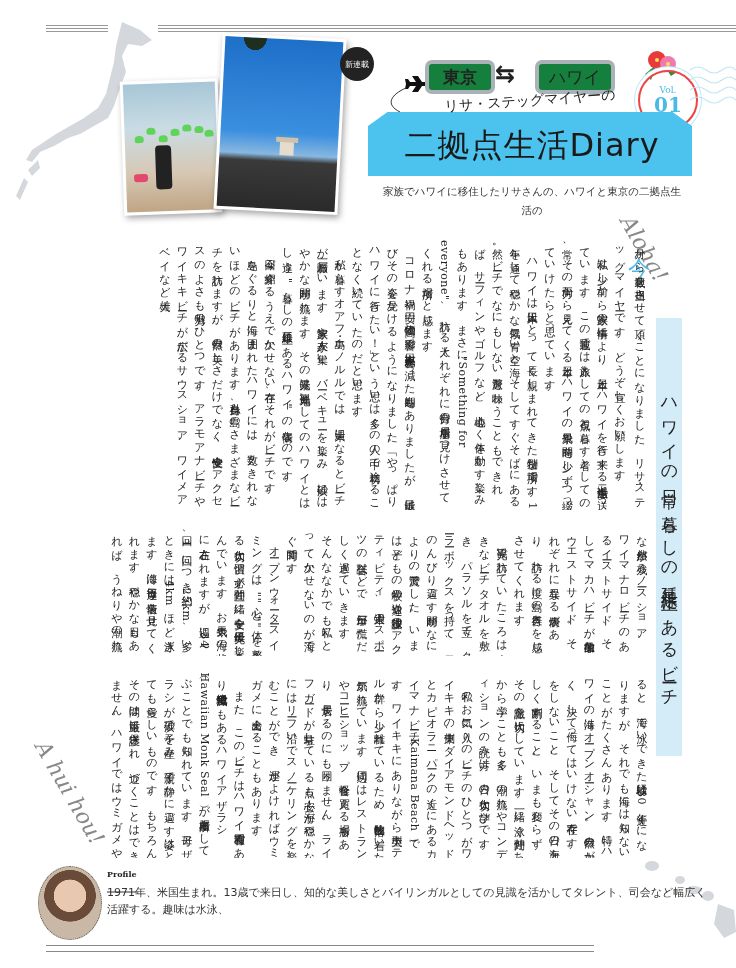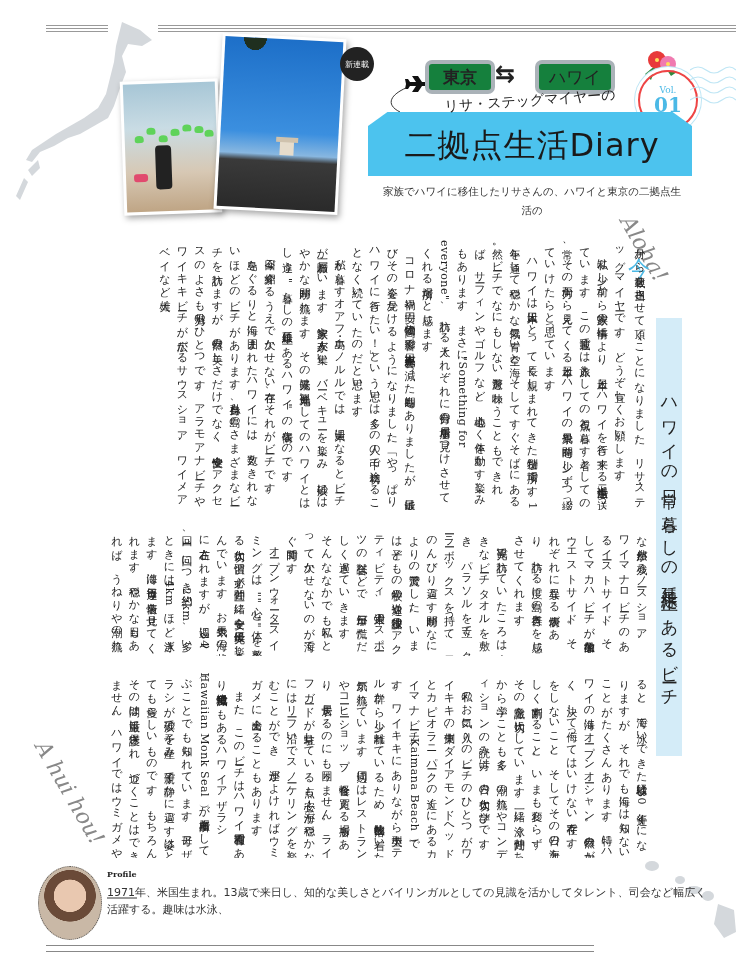--- a/index.html
+++ b/index.html
@@ -23,21 +23,21 @@
   .stamp .v{font-size:9px;line-height:9px;}
   .stamp .n{font-size:20px;font-weight:bold;line-height:20px;}
   .lead{position:absolute;left:382px;top:182px;width:300px;font-family:"DejaVu Sans",sans-serif;font-size:10.5px;line-height:19px;color:#333;text-align:center;}
   .vcol{position:absolute;writing-mode:vertical-rl;font-size:11px;line-height:17.5px;letter-spacing:.5px;color:#222;overflow:hidden;}
   .vcol p{margin:0;text-indent:1em;}
   .vcol p.noind{text-indent:0;}
   .dropcap{color:#4bb9e6;font-size:22px;line-height:22px;}
   .headline{position:absolute;left:656px;top:318px;width:26px;height:438px;background:#d4ecf8;writing-mode:vertical-rl;font-size:17px;letter-spacing:3px;display:flex;align-items:flex-start;justify-content:center;padding-top:12px;box-sizing:border-box;color:#222;}
   .script{position:absolute;font-family:"DejaVu Serif",serif;font-style:italic;color:#888;font-size:22px;}
   .profile-photo{position:absolute;left:38px;top:866px;width:62px;height:72px;border-radius:50%;background:radial-gradient(circle at 50% 40%,#e9c8b0 0 30%,#6a4a38 31% 48%,#c9b8a6 49%);border:1px dotted #555;}
-  .profile-label{position:absolute;left:107px;top:869px;font-size:8px;font-weight:bold;border-bottom:2px solid #999;padding-bottom:18px;}
+  .profile-label{position:absolute;left:107px;top:869px;font-size:8px;font-weight:bold;border-bottom:2px solid #999;padding-bottom:12px;}
   .profile-text{position:absolute;left:107px;top:884px;width:600px;font-family:"DejaVu Sans",sans-serif;font-size:11px;line-height:17px;color:#333;}
   .rule-bot{position:absolute;left:46px;top:945px;width:548px;height:5px;border-top:1px solid #888;border-bottom:1px solid #888;}
   .footer-credit{position:absolute;left:610px;top:940px;font-family:"DejaVu Sans",sans-serif;font-size:8px;color:#333;margin-top:42px;}
   .folio{position:absolute;left:728px;top:940px;font-size:10px;color:#333;margin-left:24px;}
   .hawaii{position:absolute;left:630px;top:858px;width:106px;height:80px;}
 </style>
 </head>
 <body>
 
 <div class="rule-top" style="left:46px;width:62px;"></div>

